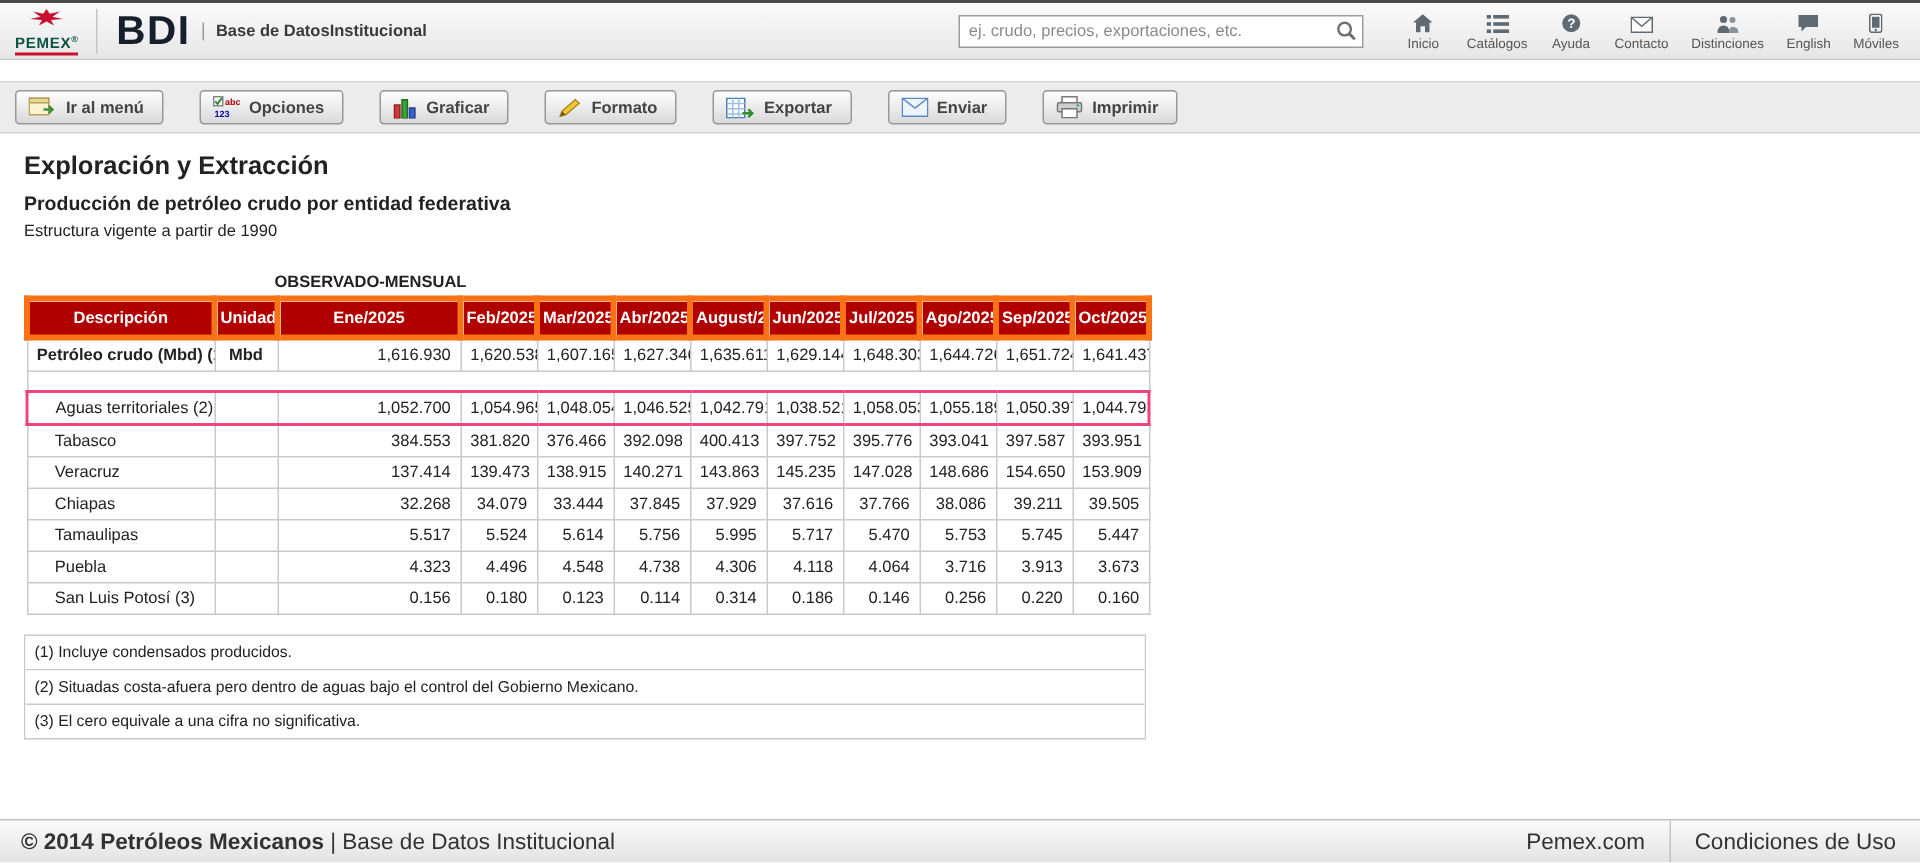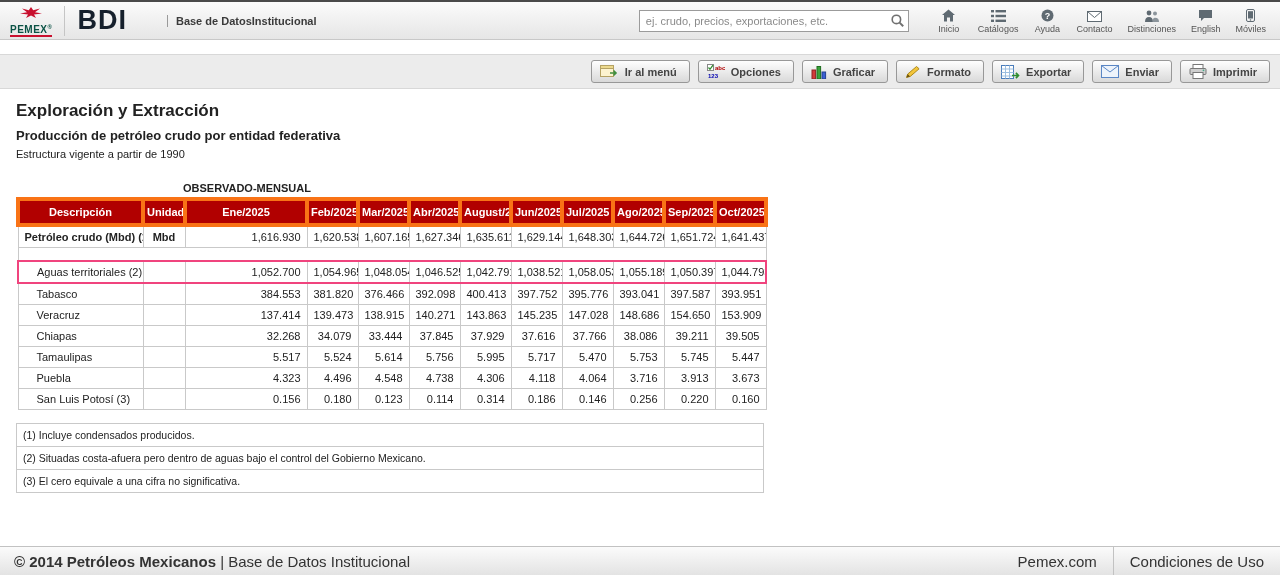--- a/index.html
+++ b/index.html
@@ -18,21 +18,21 @@
     background: linear-gradient(#fbfbfb, #e6e6e6);
     border-top: 2px solid #4a4a4a;
     border-bottom: 1px solid #c8c8c8;
     display: flex;
     align-items: center;
     padding: 0 10px;
   }
   .pemex { display: flex; flex-direction: column; align-items: center; margin-right: 12px; cursor: pointer; }
   .pemex .ptext { font-weight: bold; font-size: 10px; letter-spacing: .5px; color: #0b5345; border-bottom: 2px solid #c8102e; line-height: 11px; }
   .pemex sup { font-size: 6px; }
-  .bdi-wrap { display: flex; align-items: center; padding-left: 12px; border-left: 1px solid #c5c5c5; height: 30px; cursor: pointer; gap: 32px; }
+  .bdi-wrap { display: flex; align-items: center; padding-left: 12px; border-left: 1px solid #c5c5c5; height: 30px; cursor: pointer; }
   .bdi { font-size: 27px; font-weight: bold; color: #16202c; letter-spacing: 1px; line-height: 27px; }
   .app-name { display: flex; flex-direction: row; font-size: 11px; font-weight: bold; color: #3a3a3a; line-height: 12px; border-left: 1px solid #9a9a9a; padding-left: 8px; margin-left: 8px; }
 
   .search { margin-left: auto; position: relative; width: 270px; }
   .search input {
     width: 100%; height: 22px;
     border: 1px solid #9b9b9b;
     padding: 0 26px 0 6px;
     font-size: 11px; font-family: inherit; color: #444; background: #fff;
   }
@@ -45,22 +45,21 @@
   .nav-label { font-size: 9px; color: #555; white-space: nowrap; }
 
   
   .toolbar {
     margin-top: 14px;
     background: #ececec;
     border-top: 1px solid #d8d8d8;
     border-bottom: 1px solid #d8d8d8;
     padding: 5px 10px;
     display: flex;
-    gap: 8px;
-    justify-content: flex-end;
+    gap: 24px;
   }
   .tb-btn {
     display: inline-flex; align-items: center; gap: 6px;
     padding: 3px 12px 3px 8px;
     background: linear-gradient(#fefefe, #d9d9d9);
     border: 1px solid #989898;
     border-radius: 3px;
     font-size: 11px; font-weight: bold; color: #444;
     font-family: inherit;
     cursor: pointer;

